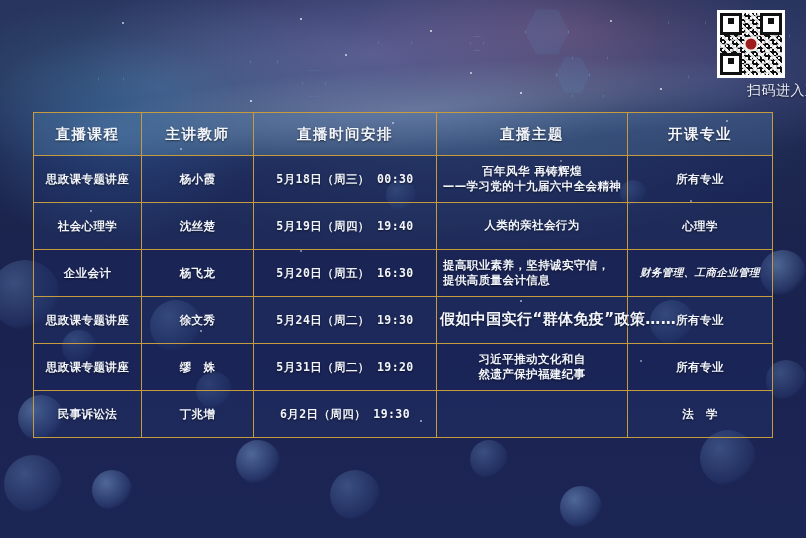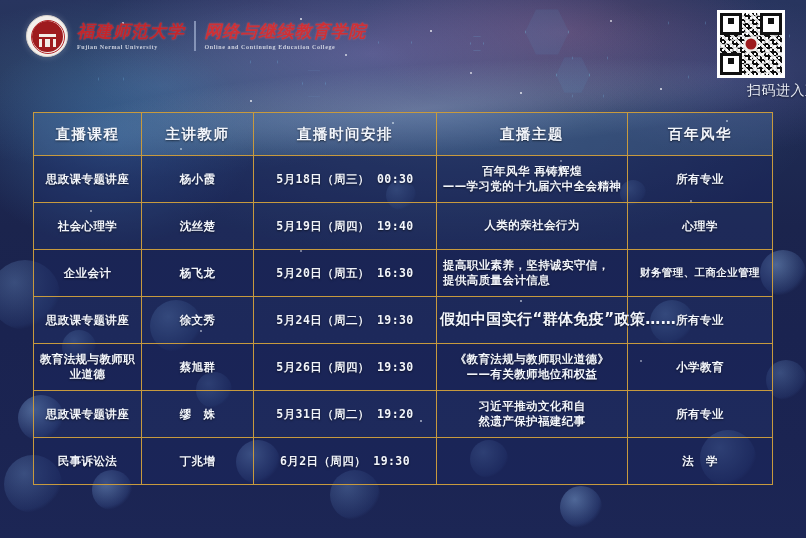--- a/index.html
+++ b/index.html
@@ -353,39 +353,20 @@
     <div class="bubble" style="left:470px;top:440px;width:38px;height:38px;"></div>
     <div class="bubble bright" style="left:560px;top:486px;width:42px;height:42px;"></div>
     <div class="bubble" style="left:650px;top:300px;width:44px;height:44px;"></div>
     <div class="bubble" style="left:700px;top:430px;width:56px;height:56px;"></div>
     <div class="bubble bright" style="left:760px;top:250px;width:46px;height:46px;"></div>
     <div class="bubble" style="left:766px;top:360px;width:40px;height:40px;"></div>
     <div class="bubble" style="left:386px;top:180px;width:30px;height:30px;"></div>
     <div class="bubble" style="left:620px;top:180px;width:26px;height:26px;"></div>
   </div>
 
-  <div class="logo-wrap">
-    <div class="crest">
-      <div class="crest-ring"></div>
-      <div class="crest-inner">
-        <div class="crest-gate"></div>
-      </div>
-    </div>
-    <div class="logo-text">
-      <div>
-        <div class="ltxt-cn">福建师范大学</div>
-        <div class="ltxt-en">Fujian Normal University</div>
-      </div>
-      <div class="logo-div"></div>
-      <div>
-        <div class="ltxt-cn alt">网络与继续教育学院</div>
-        <div class="ltxt-en">Online and Continuing Education College</div>
-      </div>
-    </div>
-  </div>
 
   <div class="qr-wrap">
     <div class="qr-box">
       <div class="qr-canvas"></div>
       <div class="qr-eye tl">
           <i></i>
         </div>
       <div class="qr-eye tr">
           <i></i>
         </div>
@@ -406,21 +387,21 @@
         <col class="c-time">
         <col class="c-topic">
         <col class="c-major">
     </colgroup>
     <thead>
       <tr>
         <th>直播课程</th>
         <th>主讲教师</th>
         <th>直播时间安排</th>
         <th>直播主题</th>
-        <th>百年风华</th>
+        <th>开课专业</th>
       </tr>
     </thead>
     <tbody>
       <tr>
         <td class="cell-course">思政课专题讲座</td>
         <td class="cell-teacher">杨小霞</td>
         <td class="cell-time">5月18日（周三） 00:30</td>
         <td class="cell-topic">
           <span class="nowrap-line">百年风华 再铸辉煌</span>
           <span class="nowrap-line">——学习党的十九届六中全会精神</span>
@@ -437,40 +418,30 @@
         <td class="cell-major">心理学</td>
       </tr>
       <tr>
         <td class="cell-course">企业会计</td>
         <td class="cell-teacher">杨飞龙</td>
         <td class="cell-time">5月20日（周五） 16:30</td>
         <td class="cell-topic" style="text-align:left; padding-left:6px;">
           <span class="nowrap-line">提高职业素养，坚持诚实守信，</span>
           <span class="nowrap-line">提供高质量会计信息</span>
         </td>
-        <td class="cell-major" style="font-size:10.5px;">财务管理、工商企业管理</td>
+        <td class="cell-major" style="font-size:10.5px;font-style:italic;">财务管理、工商企业管理</td>
       </tr>
       <tr>
         <td class="cell-course">思政课专题讲座</td>
         <td class="cell-teacher">徐文秀</td>
         <td class="cell-time">5月24日（周二） 19:30</td>
         <td class="cell-topic" style="font-size:15px;">
           <span class="nowrap-line">假如中国实行“群体免疫”政策……</span>
         </td>
         <td class="cell-major">所有专业</td>
-      </tr>
-      <tr>
-        <td class="cell-course">教育法规与教师职业道德</td>
-        <td class="cell-teacher">蔡旭群</td>
-        <td class="cell-time">5月26日（周四） 19:30</td>
-        <td class="cell-topic">
-          <span class="nowrap-line">《教育法规与教师职业道德》</span>
-          <span class="nowrap-line">——有关教师地位和权益</span>
-        </td>
-        <td class="cell-major">小学教育</td>
       </tr>
       <tr>
         <td class="cell-course">思政课专题讲座</td>
         <td class="cell-teacher">缪　姝</td>
         <td class="cell-time">5月31日（周二） 19:20</td>
         <td class="cell-topic">
           <span class="nowrap-line">习近平推动文化和自</span>
           <span class="nowrap-line">然遗产保护福建纪事</span>
         </td>
         <td class="cell-major">所有专业</td>

